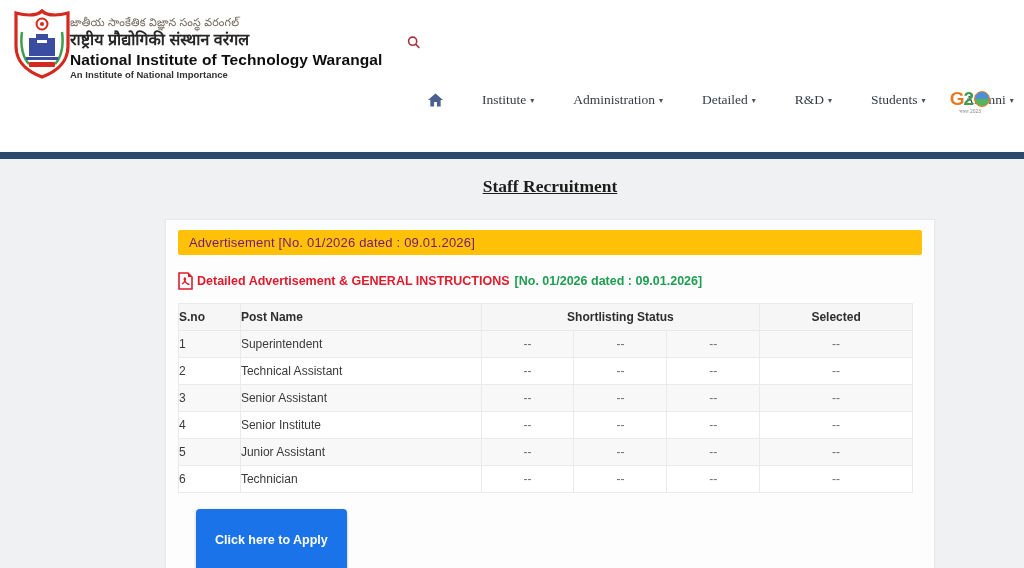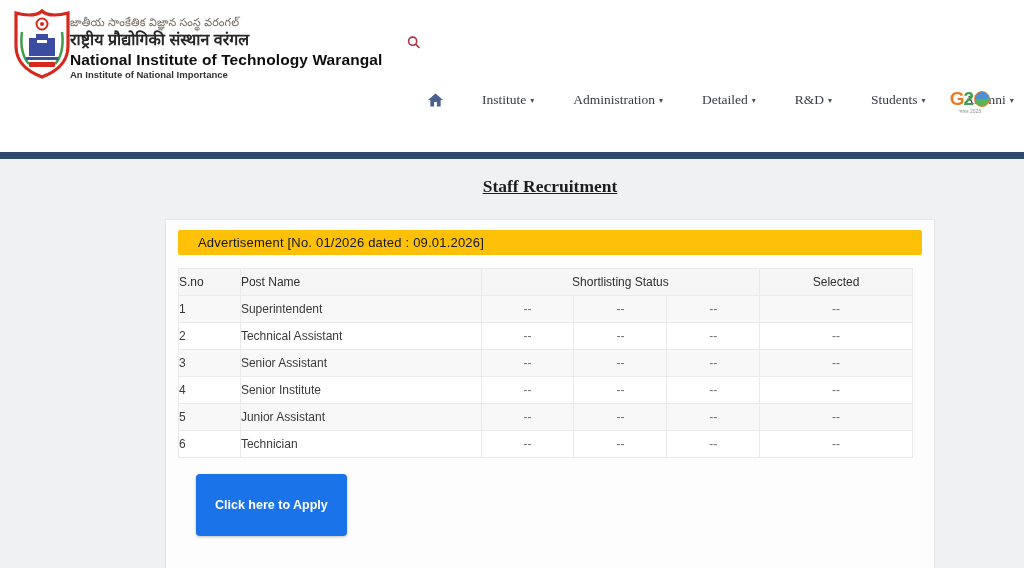--- a/index.html
+++ b/index.html
@@ -35,35 +35,35 @@
 
   
   .main-area { width: 1024px; height: 409px; background: #f0f1f2; overflow: hidden; }
   .content-wrap { width: 770px; margin-left: 165px; }
   .page-title { text-align: center; margin-top: 17px; font-family: "Liberation Serif", serif;
                 font-size: 17.5px; font-weight: bold; color: #1d1d1d; text-decoration: underline; }
 
   .card { margin-top: 22px; background: #fdfdfd; border: 1px solid #e7e8e9; border-bottom: none;
           padding: 10px 12px 20px 12px; min-height: 380px; box-shadow: 0 1px 3px rgba(0,0,0,.04); }
 
-  .ad-banner { height: 25px; line-height: 25px; background: #ffc107; color: #0f172a;
-               font-size: 13px; padding-left: 20px; border-radius: 2px; letter-spacing: .2px; }
+  .ad-banner { height: 25px; line-height: 25px; background: #ffc107; color: #701a75;
+               font-size: 13px; padding-left: 11px; border-radius: 2px; letter-spacing: .2px; }
 
   .pdf-row { margin-top: 17px; display: flex; align-items: center; font-size: 12.5px; font-weight: 600; }
   .pdf-icon { width: 15px; height: 18px; margin-right: 4px; flex: 0 0 auto; }
   .pdf-link { color: #e01b2c; cursor: pointer; }
   .pdf-ref { color: #1e9e50; margin-left: 5px; }
 
   .lastdate-row { margin-top: 3px; font-size: 12.5px; color: #333; display: flex; align-items: center; }
   .cal-icon { width: 11px; height: 11px; margin: 0 1px 0 4px; }
 
   
   table.recruit { margin-top: 13px; width: 735px; border-collapse: collapse; font-size: 12px; color: #3a3a3a; }
   table.recruit th, table.recruit td { border: 1px solid #e9eaeb; height: 27px; padding: 0; font-weight: normal; }
-  table.recruit th { background: #f6f6f7; font-weight: 400; color: #2e2e2e; }
+  table.recruit th { background: #f6f6f7; font-weight: 700; color: #2e2e2e; }
   th.h-sno  { width: 62px;  text-align: left; padding-left: 10px; }
   th.h-post { width: 241px; text-align: left; padding-left: 38px; }
   th.h-status { width: 279px; text-align: center; padding-right: 110px; }
   th.h-sel  { width: 153px; text-align: center; padding-right: 40px; }
   td.c0 { text-align: left; padding-left: 10px; }
   td.c1 { text-align: left; padding-left: 38px; }
   td.c2, td.c3, td.c4 { width: 93px; text-align: center; color: #6e6e6e; }
   td.c5 { text-align: center; padding-right: 40px; color: #6e6e6e; }
   tbody tr:nth-child(odd) td { background: #f8f8f9; }
   tbody tr:nth-child(even) td { background: #ffffff; }
@@ -144,20 +144,29 @@
 
 <div class="navy-bar"></div>
 
 <main class="main-area">
   <div class="content-wrap">
     <h1 class="page-title">Staff Recruitment</h1>
 
     <section class="card">
       <div class="ad-banner">Advertisement [No. 01/2026 dated : 09.01.2026]</div>
 
+      <div class="pdf-row">
+        <svg class="pdf-icon" viewBox="0 0 15 18">
+          <path d="M1 1 L10 1 L14 5 L14 17 L1 17 Z" fill="#ffffff" stroke="#e01b2c" stroke-width="1.6"></path>
+          <path d="M10 1 L10 5 L14 5 Z" fill="#e01b2c"></path>
+          <path d="M4 12 C6 11 8 8 7.5 6.5 C7 5.5 6 6 6.3 7.5 C6.8 10 9.5 12.5 11.5 12.2" fill="none" stroke="#e01b2c" stroke-width="1.3"></path>
+        </svg>
+        <span class="pdf-link">Detailed Advertisement &amp; GENERAL INSTRUCTIONS</span>
+        <span class="pdf-ref">[No. 01/2026 dated : 09.01.2026]</span>
+      </div>
 
 
       <table class="recruit">
         <thead>
           <tr>
             <th class="h-sno">S.no</th>
             <th class="h-post">Post Name</th>
             <th class="h-status" colspan="3">Shortlisting Status</th>
             <th class="h-sel">Selected</th>
           </tr>

